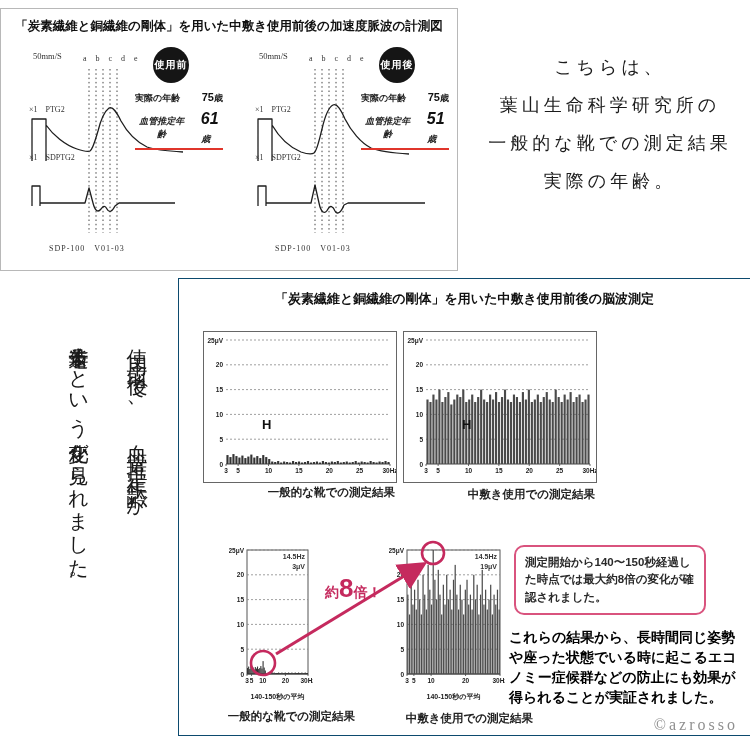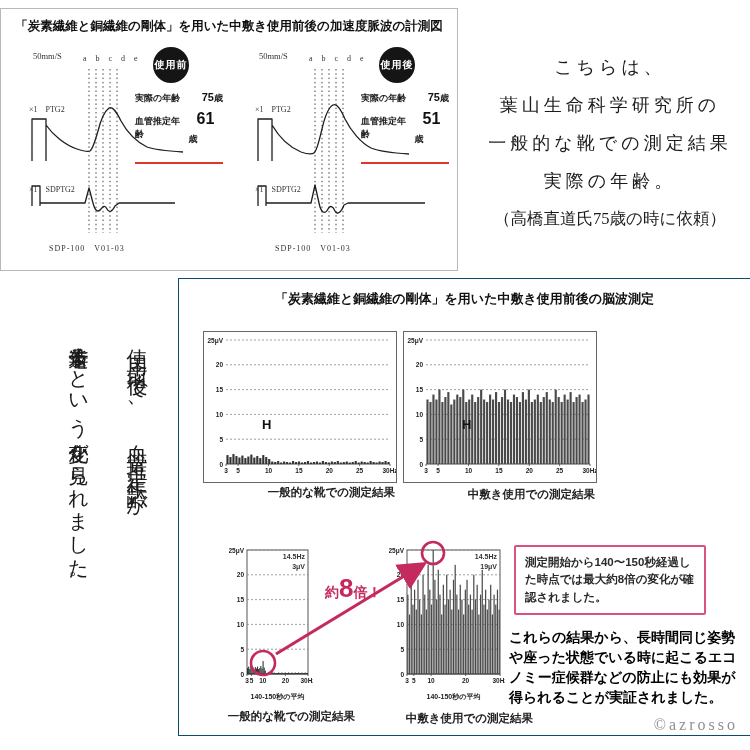--- a/index.html
+++ b/index.html
@@ -17,30 +17,30 @@
   .pulse-panel.p1{left:228px;}
   .pulse-panel svg{position:absolute;left:0;top:0;}
   .scale-label{position:absolute;left:30px;top:6px;font-family:"Liberation Serif",serif;
     font-size:8.5px;color:#333;}
   .wave-markers{position:absolute;left:80px;top:9px;font-family:"Liberation Serif",serif;
     font-size:8px;letter-spacing:3.5px;color:#333;}
   .badge{position:absolute;left:150px;top:2px;width:36px;height:36px;border-radius:50%;
     background:#151515;color:#fff;display:flex;align-items:center;justify-content:center;
     font-size:10px;font-weight:bold;letter-spacing:1px;}
   .age-rows{position:absolute;left:132px;top:42px;width:88px;}
-  .age-row{display:flex;justify-content:space-between;align-items:baseline;}
+  .age-row{display:flex;justify-content:space-between;align-items:baseline;text-align:center;}
   .age-row .lbl{font-size:9px;font-weight:bold;color:#222;}
   .age-row .val{font-size:11px;font-weight:bold;color:#111;}
   .age-row .unit{font-size:9px;font-weight:bold;}
-  .age-row.vascular{margin-top:5px;border-bottom:2.5px solid #e0352b;padding-bottom:16px;}
+  .age-row.vascular{margin-top:5px;border-bottom:2.5px solid #e0352b;padding-bottom:2px;font-style:italic;}
   .age-row.vascular .val{font-size:16px;margin-left:8px;}
   .trace-label{position:absolute;font-family:"Liberation Serif",serif;font-size:8px;color:#333;}
   .trace-label .gain{margin-right:8px;}
   .t1{left:26px;top:60px;}
-  .t2{left:26px;top:140px;}
+  .t2{left:26px;top:108px;}
   .device-label{position:absolute;left:46px;top:198px;font-family:"Liberation Serif",serif;
     font-size:8px;letter-spacing:1px;color:#333;}
   
   .side-note{position:absolute;left:470px;top:48px;width:280px;text-align:center;
     font-family:"Liberation Serif",serif;color:#1c1c1c;}
   .side-note .ln{font-size:18px;letter-spacing:4px;line-height:38px;}
   .side-note .ln.small{font-size:16.5px;letter-spacing:0;}
   
   .vertical-note{position:absolute;left:66px;top:332px;height:368px;
     writing-mode:vertical-rl;font-family:"Liberation Serif",serif;color:#1a1a1a;}
@@ -59,21 +59,21 @@
   #eeg-c{left:50px;top:263px;width:84px;height:162px;}
   #eeg-d{left:210px;top:263px;width:116px;height:162px;}
   .eeg-caption{position:absolute;font-size:11.5px;font-weight:bold;color:#222;text-align:right;}
   #cap-a{left:24px;top:206px;width:192px;}
   #cap-b{left:224px;top:208px;width:192px;}
   #cap-c{left:8px;top:430px;width:168px;}
   #cap-d{left:186px;top:432px;width:168px;}
   .eeg-desc{position:absolute;left:408px;top:52px;width:152px;font-size:11px;font-weight:bold;
     color:#14142b;line-height:1.72;letter-spacing:0.2px;text-align:justify;}
   .highlight-box{position:absolute;left:335px;top:266px;width:170px;
-    border:2px solid #d9537e;border-radius:2px;padding:7px 9px;
+    border:2px solid #d9537e;border-radius:10px;padding:7px 9px;
     font-size:11.5px;font-weight:bold;color:#2a2a2a;line-height:1.5;}
   .conclusion{position:absolute;left:330px;top:349px;width:234px;
     font-size:14px;font-weight:bold;color:#000000;line-height:1.42;}
   .multiplier{position:absolute;left:146px;top:294px;color:#c52a5e;font-weight:bold;
     white-space:nowrap;}
   .multiplier .m-pre,.multiplier .m-suf{font-size:14px;}
   .multiplier .m-val{font-size:26px;}
   .bb-overlay{position:absolute;left:0;top:0;pointer-events:none;}
   
   .copyright{position:absolute;right:12px;top:716px;font-family:"Liberation Serif",serif;
@@ -140,21 +140,20 @@
     <div class="trace-label t2"><span class="gain">×1</span><span>SDPTG2</span></div>
     <div class="device-label">SDP-100　V01-03</div>
   </div>
 </div>
 
 <div class="side-note">
   <div class="ln">こちらは、</div>
   <div class="ln">葉山生命科学研究所の</div>
   <div class="ln">一般的な靴での測定結果</div>
   <div class="ln">実際の年齢。</div>
-  <div class="ln small">（高橋直道氏75歳の時に依頼）</div>
 </div>
 
 <div class="vertical-note">
   <p class="c1">使用前後で、血管推定年齢が</p>
   <p class="c2">十年若返るという変化が見られました。</p>
 </div>
 
 <div class="bottom-box">
   <div class="bottom-title">「炭素繊維と銅繊維の剛体」を用いた中敷き使用前後の脳波測定</div>
 

